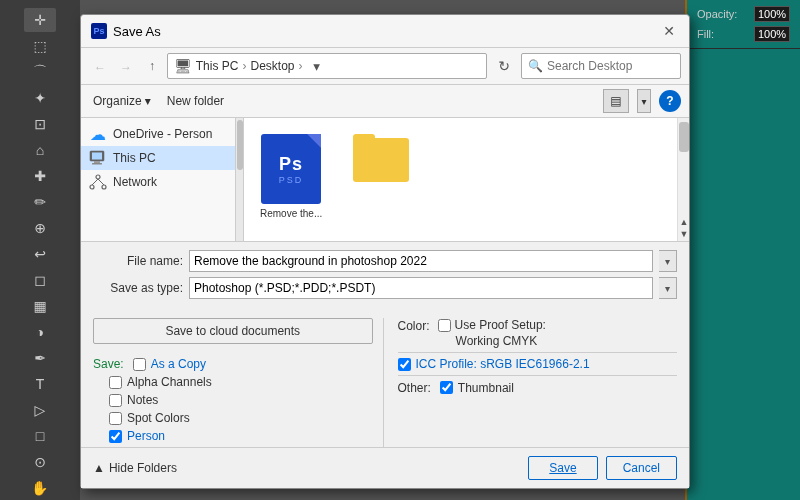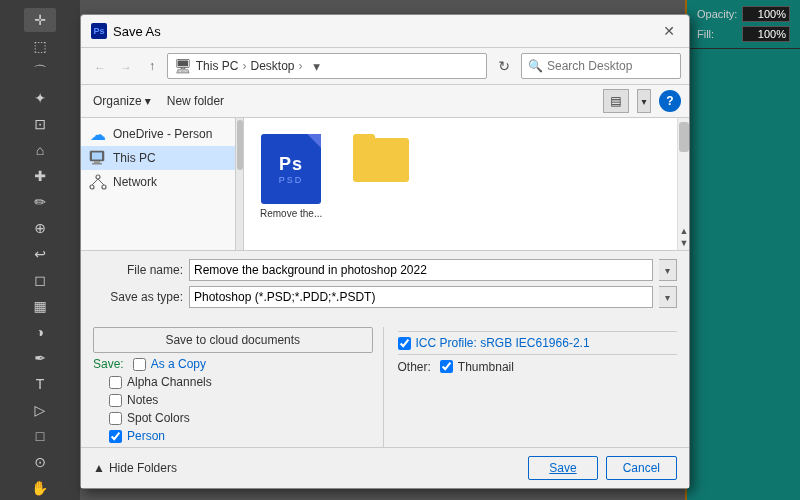--- a/index.html
+++ b/index.html
@@ -65,21 +65,21 @@
     .right-panel-row {
       display: flex;
       align-items: center;
       justify-content: space-between;
       padding: 2px 4px;
       color: #ccc;
       font-size: 11px;
     }
 
     .right-panel-row input[type=text] {
-      width: 48px;
+      width: 36px;
       background: #1a1a1a;
       border: 1px solid #555;
       color: #fff;
       font-size: 11px;
       padding: 1px 3px;
       text-align: right;
     }
 
     
     .dialog {
@@ -532,21 +532,21 @@
     }
 
     .cloud-btn {
       background: #f0f0f0;
       border: 1px solid #aaa;
       padding: 5px 12px;
       font-size: 12px;
       cursor: pointer;
       border-radius: 2px;
       color: #333;
-      margin-bottom: 4px;
+      margin-bottom: 13px;
       display: block;
       width: 100%;
       text-align: center;
     }
 
     .link-blue {
       color: #0066cc;
       cursor: pointer;
       text-decoration: none;
     }
@@ -818,20 +818,30 @@
         <input type="checkbox" style="">
         <span>Spot Colors</span>
       </div>
       <div class="option-row" style="padding-left:16px;">
         <input type="checkbox" checked="" style="">
         <span class="link-blue">Person</span>
       </div>
     </div>
 
     <div class="options-right">
+      <div class="color-option-row">
+        <span class="color-option-label">Color:</span>
+        <div style="display:flex; flex-direction:column; gap:2px;">
+          <div style="display:flex; align-items:center; gap:4px;">
+            <input type="checkbox" style="">
+            <span>Use Proof Setup:</span>
+          </div>
+          <span style="padding-left:18px; font-size:12px; color:#333;">Working CMYK</span>
+        </div>
+      </div>
       <div style="border-bottom:1px solid #ccc; margin: 4px 0;"></div>
       <div class="option-row">
         <input type="checkbox" checked="" style="">
         <span class="icc-link">ICC Profile: sRGB IEC61966-2.1</span>
       </div>
       <div style="border-bottom:1px solid #ccc; margin: 4px 0;"></div>
       <div class="option-row">
         <span class="color-option-label">Other:</span>
         <input type="checkbox" checked="" style="">
         <span>Thumbnail</span>

